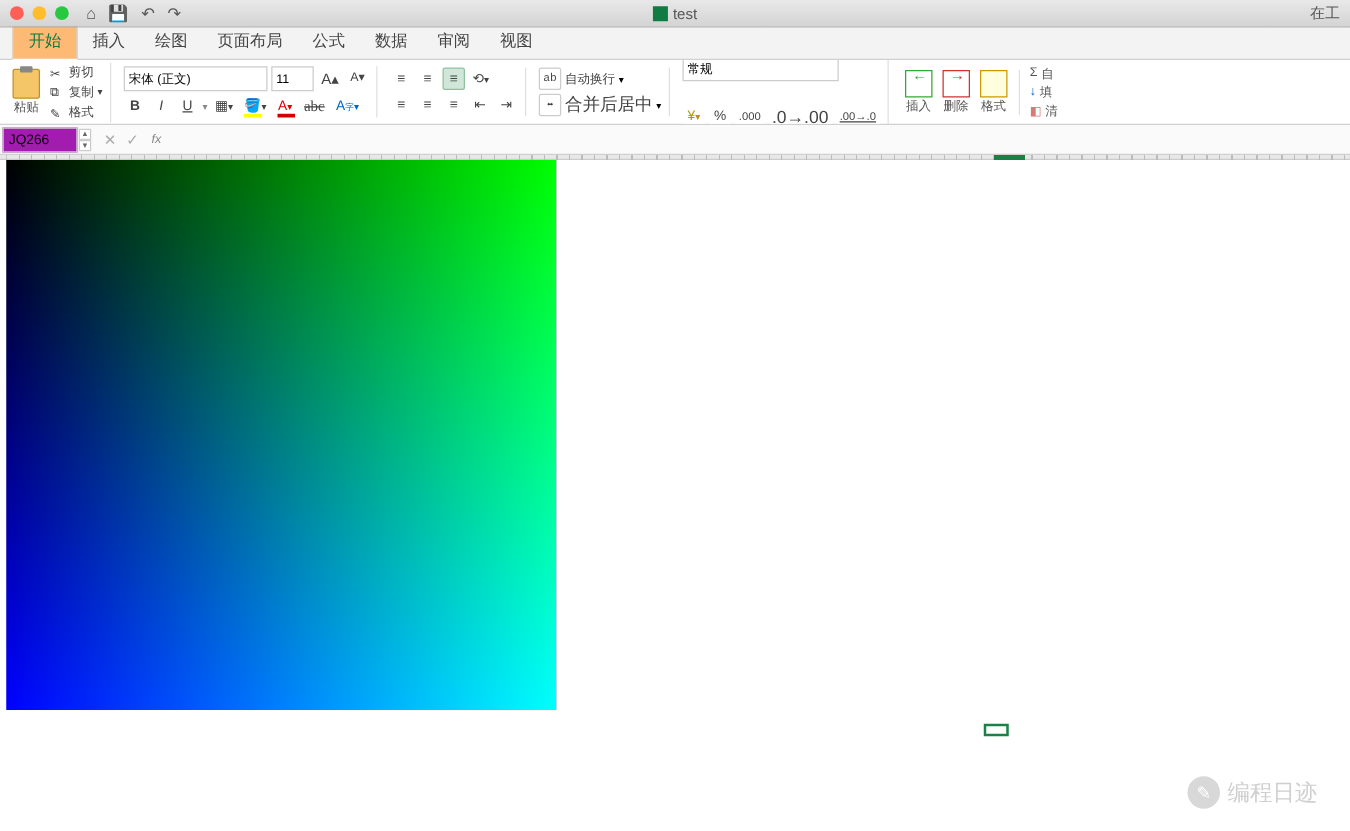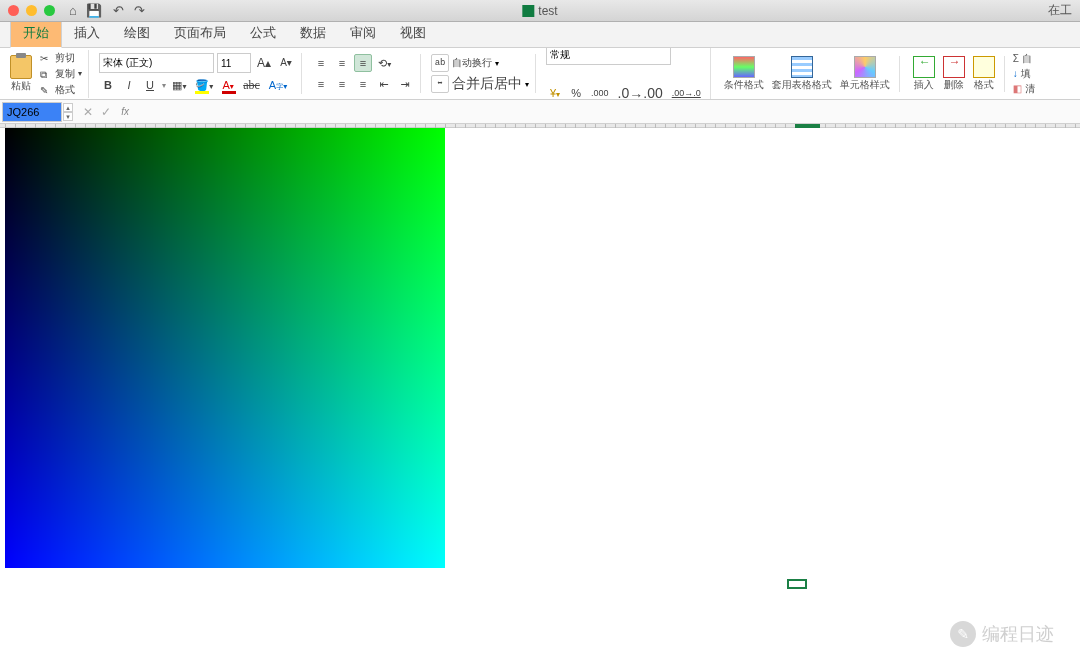--- a/index.html
+++ b/index.html
@@ -30,21 +30,21 @@
 .font-sel { width:115px; } .size-sel { width:34px; } .numfmt-sel { width:125px; }
 .btnrow { display:flex; gap:3px; align-items:center; }
 .tbtn { min-width:18px; height:18px; border:1px solid transparent; background:#fff; font-size:11px; text-align:center; line-height:16px; cursor:pointer; color:#444; border-radius:2px; padding:0 2px;}
 .tbtn.active { background:#d0e6d8; border-color:#8fc09f; }
 .tbtn.boxed { border:1px solid #ccc;font-family:Liberation Mono, monospace; }
 .vbig { display:flex; flex-direction:column; align-items:center; cursor:pointer; padding:0 3px; }
 .vbig .ic { width:22px; height:22px; }
 .vbig .lbl { font-size:10px; color:#555; white-space:nowrap; }
 
 .fbar { height:24px; border-bottom:1px solid #d0d0d0; display:flex; align-items:center; background:#fafafa; }
-.namebox { width:60px; height:20px; border:1px solid #ccc; background:#3b82f6; font-size:11px; padding:0 4px; margin-left:2px; display:flex; align-items:center; }
+.namebox { width:60px; height:20px; border:1px solid #ccc; background:#a21caf; font-size:11px; padding:0 4px; margin-left:2px; display:flex; align-items:center; }
 .spin { width:10px; display:flex; flex-direction:column; margin-left:1px; }
 .spin span { height:9px; font-size:7px; text-align:center; color:#666; cursor:pointer; border:1px solid #ccc; background:#fff; line-height:7px;}
 .fx-btns { display:flex; gap:8px; margin:0 10px; color:#aaa; font-size:12px; }
 .fx-input { flex:1; height:20px; border:none; background:transparent; padding:0 4px; font-size:11px; }
 .fx-lbl { font-style:italic; color:#888; font-size:10px; margin-right:4px;}
 
 .sheet { position:relative; background:#fff; height:490px; overflow:hidden; }
 .col-headers { height:4px; background:#e8e8e8; border-bottom:1px solid #ccc; position:relative; }
 .col-headers .marks { position:absolute; top:0; left:5px; right:0; height:4px; background:repeating-linear-gradient(to right, #bbb 0, #bbb 1px, transparent 1px, transparent 10px); }
 .sel-mark { position:absolute; top:0; width:25px; height:4px; background:#1b8045; left:795px; }
@@ -170,34 +170,20 @@
     <input class="numfmt-sel" value="常规" style="">
     <div class="btnrow">
       <span class="tbtn" style="color:#c09000;">¥<span style="font-size:8px;">▾</span></span>
       <span class="tbtn">%</span>
       <span class="tbtn" style="font-size:9px;">.000</span>
       <span class="tbtn" style="font-size:14px;">.0→.00</span>
       <span class="tbtn" style="font-size:9px;text-decoration:underline;">.00→.0</span>
     </div>
   </div>
 
-  <div style="display:flex; gap:2px; padding:0 6px; border-right:1px solid #e0e0e0;">
-    <div class="vbig">
-      <div class="ic" style="background:linear-gradient(#f66,#6f6,#66f);border:1px solid #aaa;"></div>
-      <div class="lbl">条件格式</div>
-    </div>
-    <div class="vbig">
-      <div class="ic" style="background:repeating-linear-gradient(#9cf 0 3px,#fff 3px 6px);border:1px solid #369;"></div>
-      <div class="lbl">套用表格格式</div>
-    </div>
-    <div class="vbig">
-      <div class="ic" style="background:conic-gradient(#fc6,#6cf,#c6f,#fc6);border:1px solid #aaa;"></div>
-      <div class="lbl">单元格样式</div>
-    </div>
-  </div>
 
   <div style="display:flex; gap:2px; padding:0 6px; border-right:1px solid #e0e0e0;">
     <div class="vbig">
       <div class="ic" style="border:1px solid #3a3;position:relative;">
           <span style="position:absolute;top:-4px;left:5px;color:#3a3;font-size:12px;">←</span>
         </div>
       <div class="lbl">插入</div>
     </div>
     <div class="vbig">
       <div class="ic" style="border:1px solid #c33;position:relative;">

